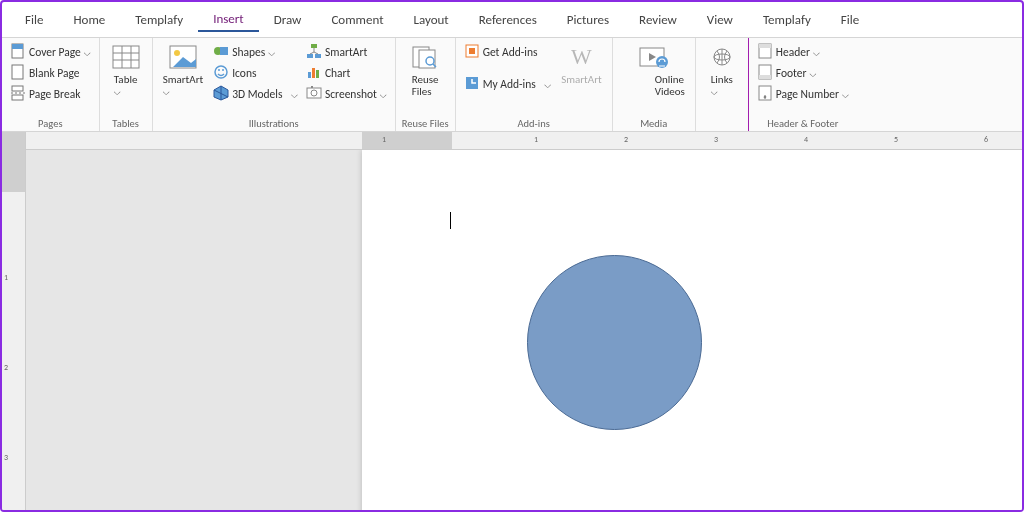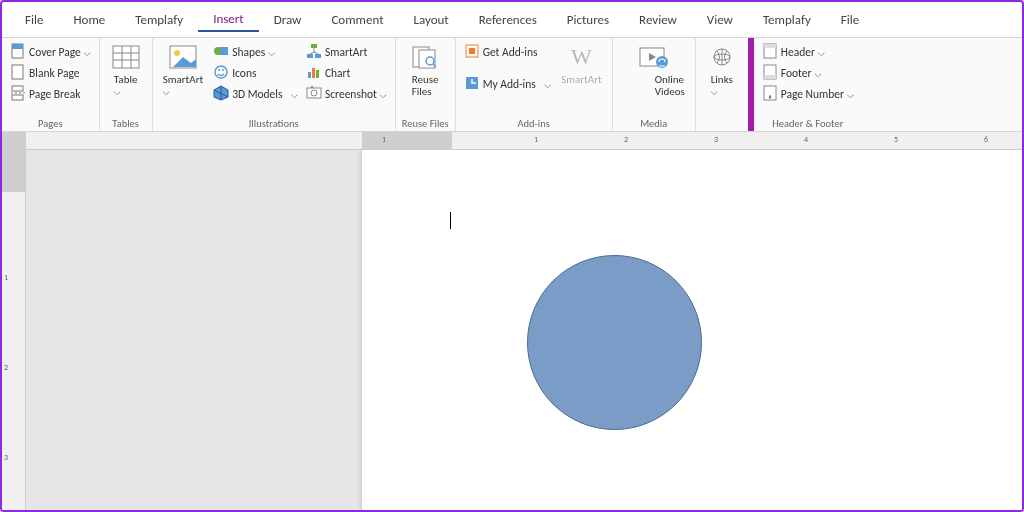--- a/index.html
+++ b/index.html
@@ -252,21 +252,21 @@
               <line x1="20" y1="22" x2="26" y2="22" stroke="#fff" stroke-width="1.2"></line>
             </svg>
           </span>
         <span class="lbl" style="white-space:pre-line;margin-left:32px;">Online
 Videos</span>
       </div>
     </div>
     <div class="group-label">Media</div>
   </div>
 
-  <div class="group" style="border-right:6px solid #a21caf;">
+  <div class="group" style="border-right:1px solid #a21caf;">
     <div class="group-body">
       <div class="vbtn">
         <span class="bigicn">
             <svg width="28" height="22">
               <circle cx="14" cy="11" r="8" fill="#fff" stroke="#888"></circle>
               <ellipse cx="14" cy="11" rx="8" ry="3" fill="none" stroke="#888"></ellipse>
               <line x1="14" y1="3" x2="14" y2="19" stroke="#888"></line>
               <path d="M9 5 Q14 11 9 17" fill="none" stroke="#888"></path>
               <path d="M19 5 Q14 11 19 17" fill="none" stroke="#888"></path>
             </svg>

